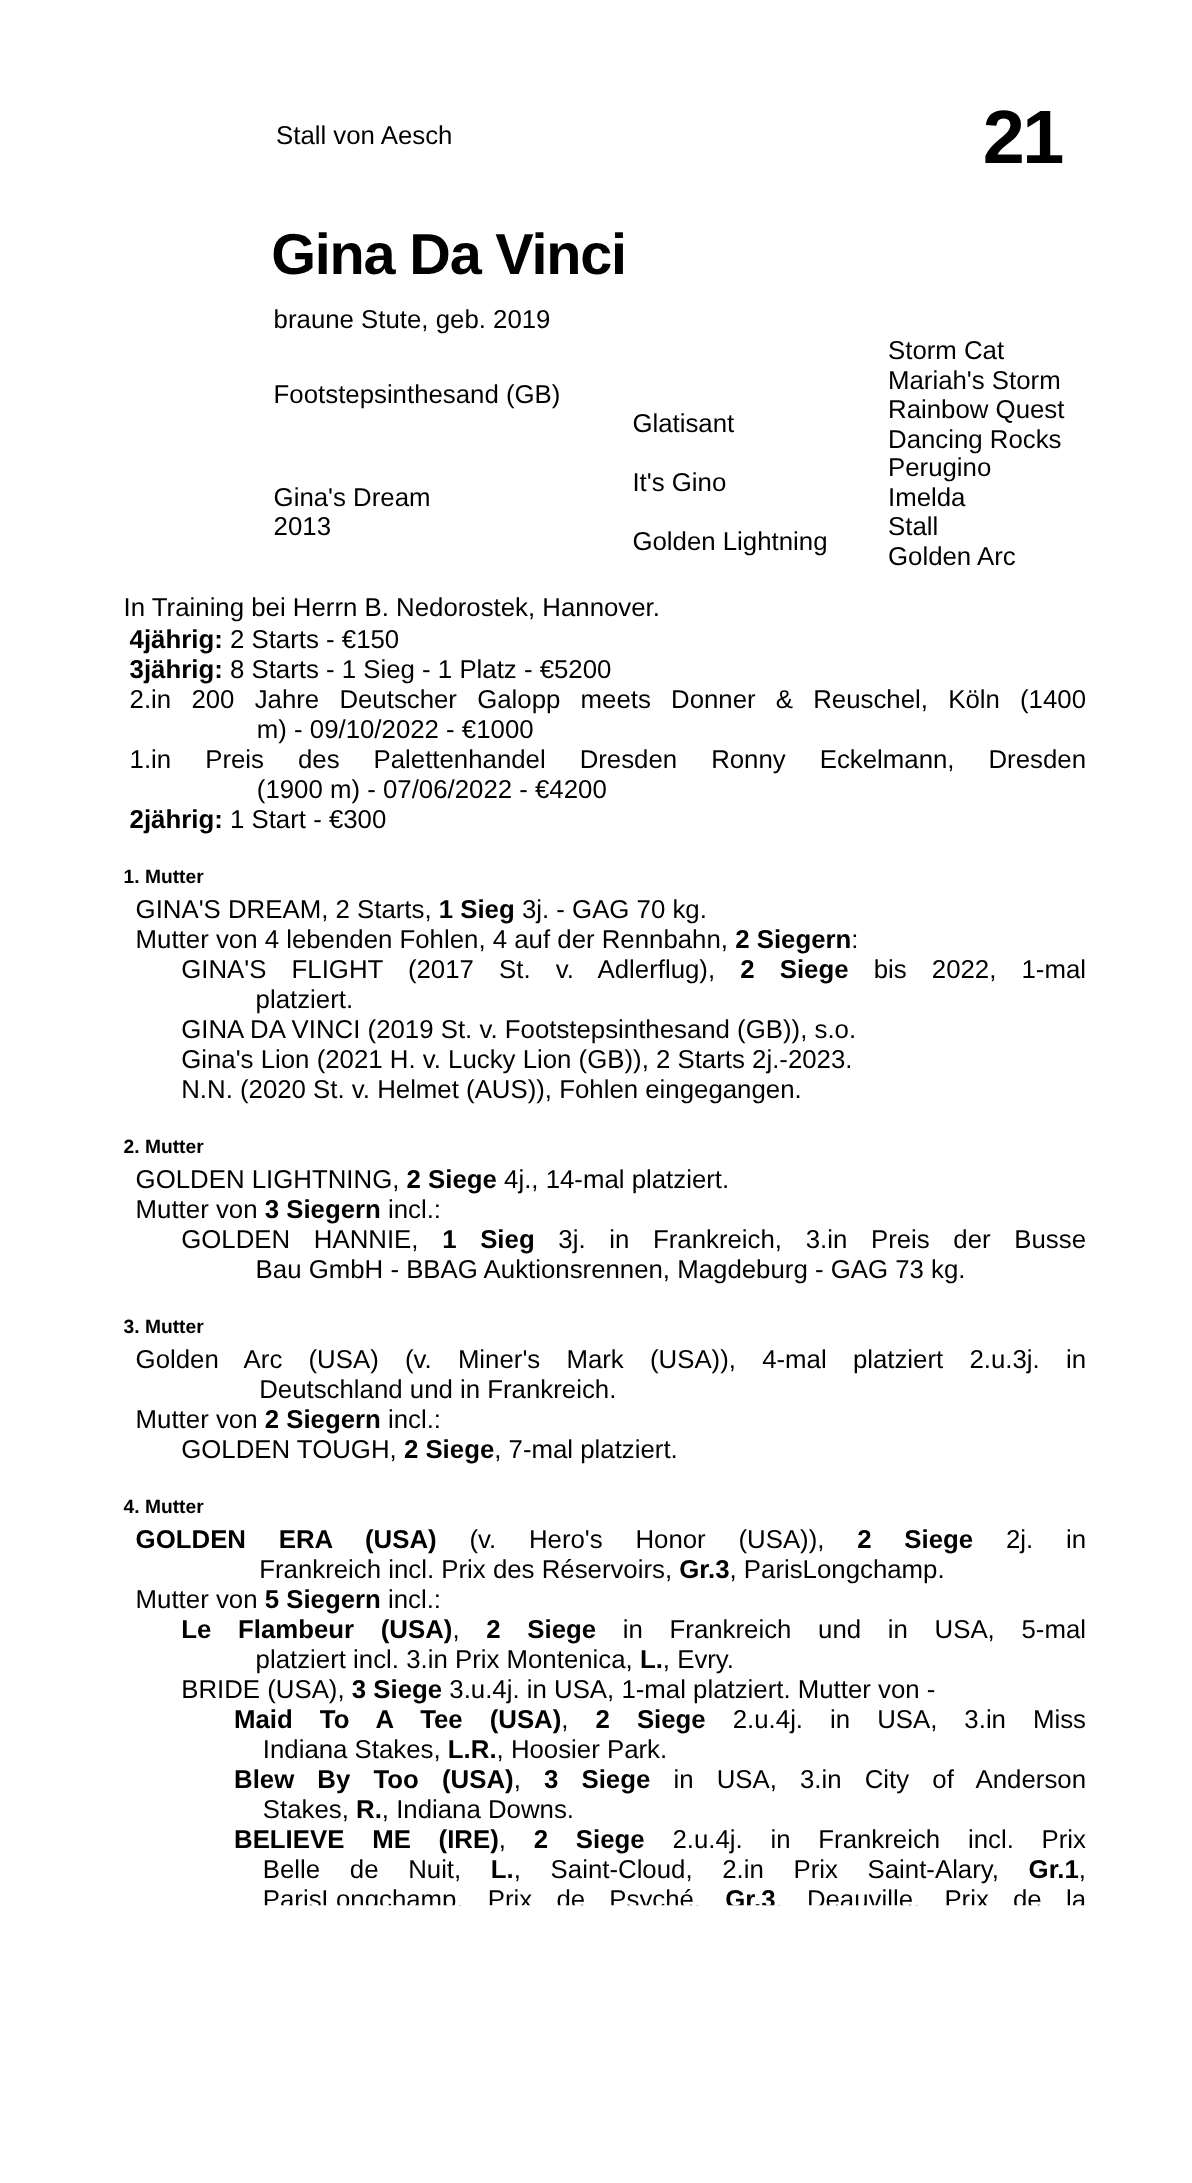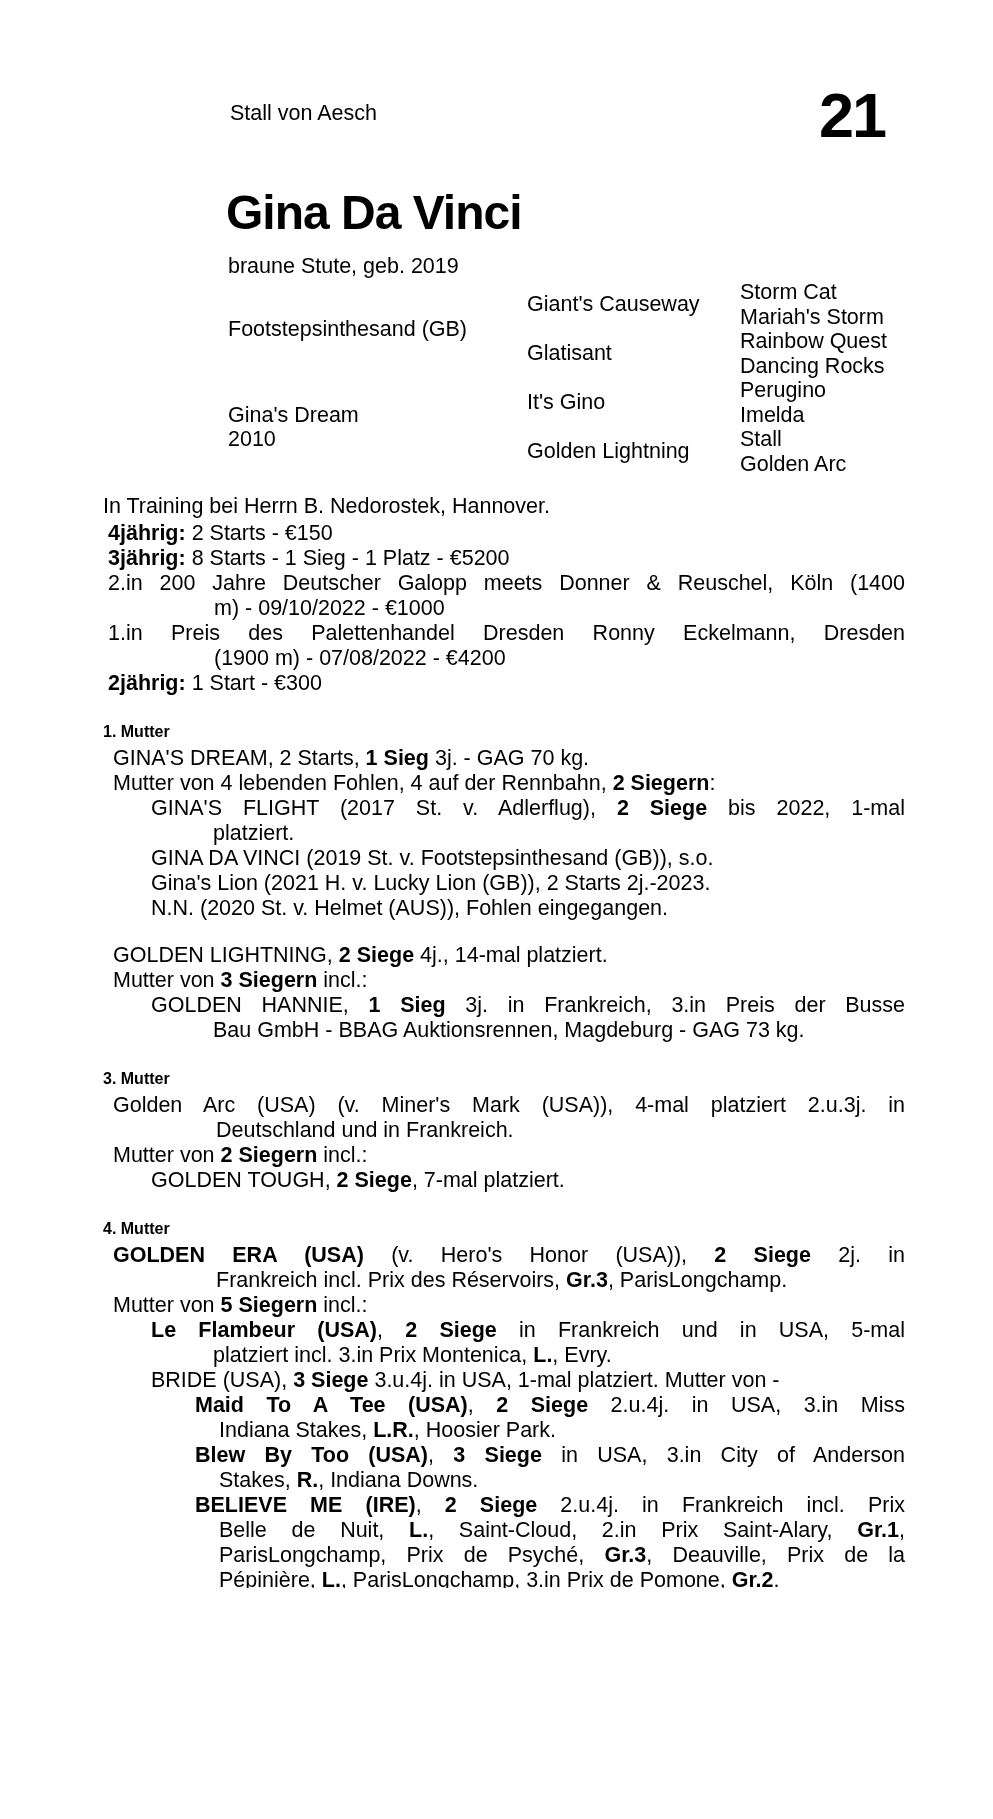--- a/index.html
+++ b/index.html
@@ -89,26 +89,23 @@
   <div class="title">Gina Da Vinci</div>
   <div class="subtitle">braune Stute, geb. 2019</div>
 
   <div class="pedigree">
     <div class="cell ped-sire">
       <span>Footstepsinthesand (GB)</span>
     </div>
     <div class="cell ped-dam">
       <div class="two">
         <div>Gina's Dream</div>
-        <div>2010</div>
+        <div>2013</div>
       </div>
     </div>
-    <div class="cell gp0">
-        <span>Giant's Causeway</span>
-      </div>
     <div class="cell gp1">
         <span>Glatisant</span>
       </div>
     <div class="cell gp2">
         <span>It's Gino</span>
       </div>
     <div class="cell gp3">
         <span>Golden Lightning</span>
       </div>
     <div class="ggp">Storm Cat</div>
@@ -122,38 +119,39 @@
   </div>
 
   <div class="content">
     <div class="ln note-training">In Training bei Herrn B. Nedorostek, Hannover.</div>
     <div class="race-record">
         <div class="ln rf"><span class="b">4jährig:</span><span> 2 Starts - €150</span></div>
         <div class="ln rf"><span class="b">3jährig:</span><span> 8 Starts - 1 Sieg - 1 Platz - €5200</span></div>
         <div class="ln rf j"><span>2.in 200 Jahre Deutscher Galopp meets Donner &amp; Reuschel, Köln (1400</span></div>
         <div class="ln rc"><span>m) - 09/10/2022 - €1000</span></div>
         <div class="ln rf j"><span>1.in Preis des Palettenhandel Dresden Ronny Eckelmann, Dresden</span></div>
-        <div class="ln rc"><span>(1900 m) - 07/08/2022 - €4200</span></div>
+        <div class="ln rc"><span>(1900 m) - 07/06/2022 - €4200</span></div>
         <div class="ln rf"><span class="b">2jährig:</span><span> 1 Start - €300</span></div>
       </div>
 
     <div class="section first">
       <div class="section-heading">1. Mutter</div>
       <div>
           <div class="ln p0f"><span>GINA'S DREAM, 2 Starts, </span><span class="b">1 Sieg</span><span> 3j. - GAG 70 kg.</span></div>
           <div class="ln p0f"><span>Mutter von 4 lebenden Fohlen, 4 auf der Rennbahn, </span><span class="b">2 Siegern</span><span>:</span></div>
           <div class="ln p1f j"><span>GINA'S FLIGHT (2017 St. v. Adlerflug), </span><span class="b">2 Siege</span><span> bis 2022, 1-mal</span></div>
           <div class="ln p1c"><span>platziert.</span></div>
           <div class="ln p1f"><span>GINA DA VINCI (2019 St. v. Footstepsinthesand (GB)), s.o.</span></div>
           <div class="ln p1f"><span>Gina's Lion (2021 H. v. Lucky Lion (GB)), 2 Starts 2j.-2023.</span></div>
           <div class="ln p1f"><span>N.N. (2020 St. v. Helmet (AUS)), Fohlen eingegangen.</span></div>
         </div>
     </div>
 
     <div class="section">
+      <div class="section-heading">2. Mutter</div>
       <div>
           <div class="ln p0f"><span>GOLDEN LIGHTNING, </span><span class="b">2 Siege</span><span> 4j., 14-mal platziert.</span></div>
           <div class="ln p0f"><span>Mutter von </span><span class="b">3 Siegern</span><span> incl.:</span></div>
           <div class="ln p1f j"><span>GOLDEN HANNIE, </span><span class="b">1 Sieg</span><span> 3j. in Frankreich, 3.in Preis der Busse</span></div>
           <div class="ln p1c"><span>Bau GmbH - BBAG Auktionsrennen, Magdeburg - GAG 73 kg.</span></div>
         </div>
     </div>
 
     <div class="section">
       <div class="section-heading">3. Mutter</div>

